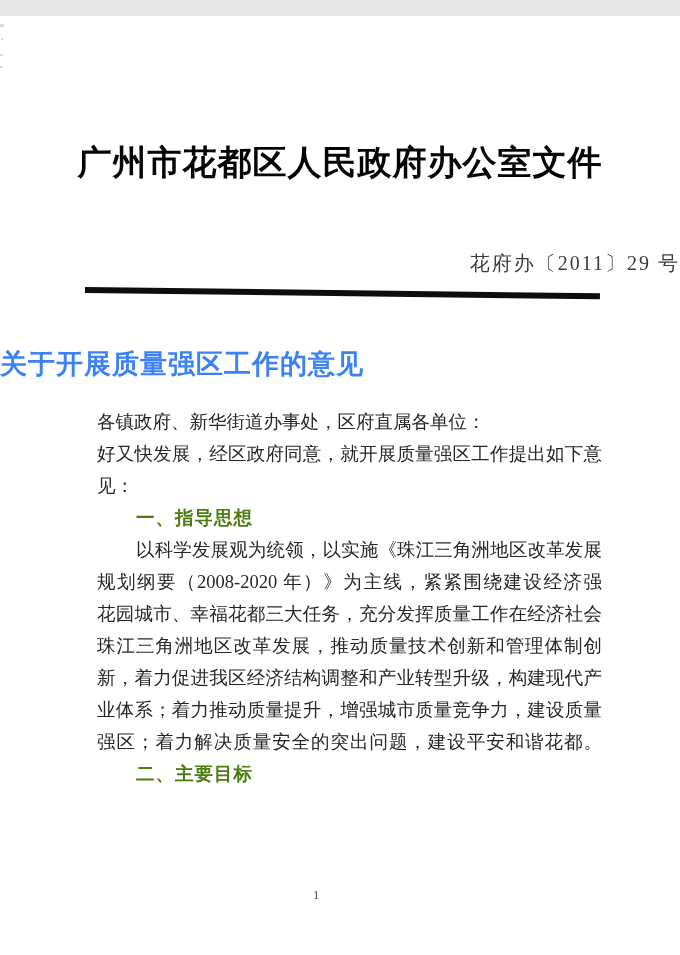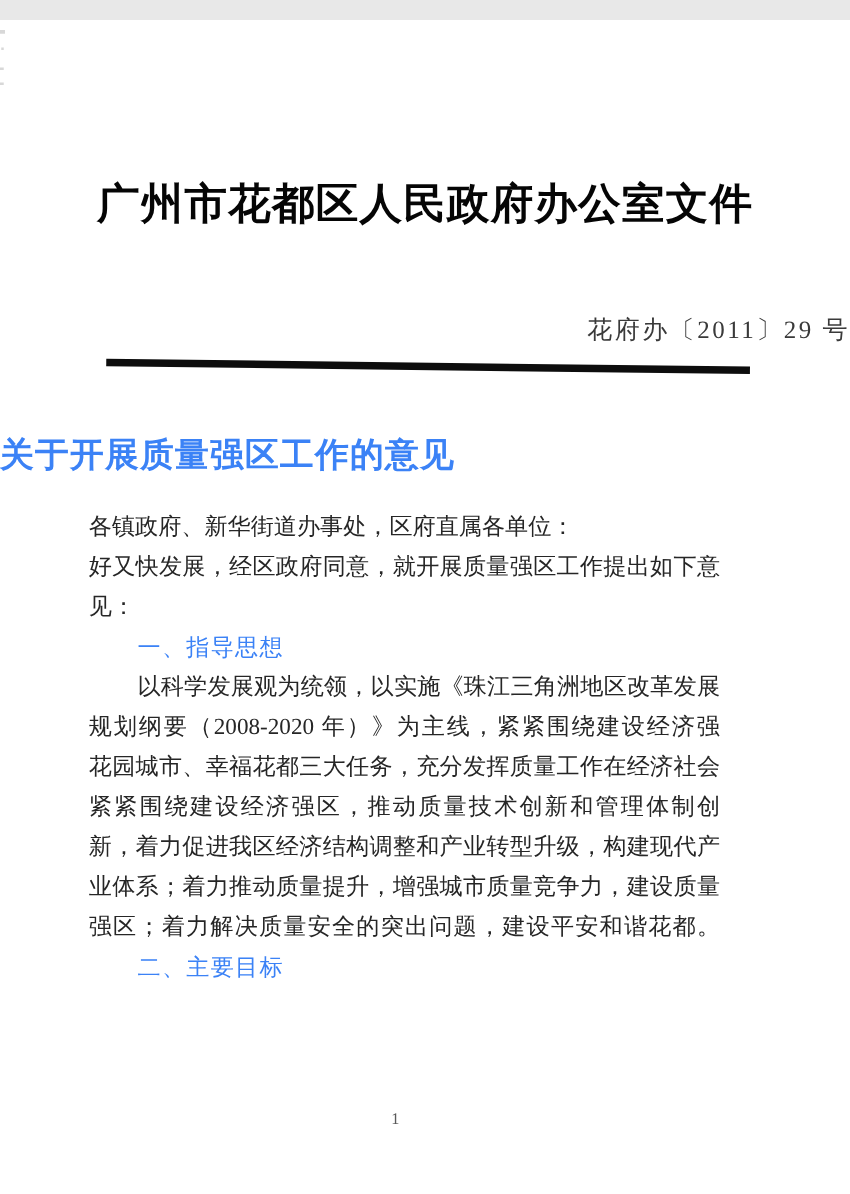--- a/index.html
+++ b/index.html
@@ -60,42 +60,42 @@
     font-size: 27px;
     font-weight: 600;
     letter-spacing: 1px;
     color: #3b82f6;
     white-space: nowrap;
   }
 
   .doc-body {
     position: absolute;
     top: 390px;
-    left: 71px;
+    left: 97px;
     width: 505px;
     font-size: 18.5px;
     color: var(--ink, #262626);
   }
 
   .line {
     height: 32px;
     line-height: 32px;
     white-space: nowrap;
   }
   .line.justify {
     white-space: normal;
     text-align: justify;
     text-align-last: justify;
     overflow: hidden;
   }
   .line.indent { padding-left: 39px; }
   .line.heading {
     font-family: "Liberation Sans", sans-serif;
-    font-weight: normal;
-    color: #3b82f6;
+    font-weight: bold;
+    color: #4d7c0f;
     letter-spacing: 1px;
   }
 
   .page-number {
     position: absolute;
     top: 871px;
     left: 313px;
     font-size: 13px;
     color: var(--page-number, #5a5a5a);
     font-family: "Liberation Serif", serif;
@@ -140,21 +140,21 @@
   <div class="doc-title">关于开展质量强区工作的意见</div>
 
   <div class="doc-body">
       <div class="line">各镇政府、新华街道办事处，区府直属各单位：</div>
       <div class="line justify">好又快发展，经区政府同意，就开展质量强区工作提出如下意</div>
       <div class="line">见：</div>
       <div class="line indent heading">一、指导思想</div>
       <div class="line indent justify">以科学发展观为统领，以实施《珠江三角洲地区改革发展</div>
       <div class="line justify">规划纲要（2008-2020 年）》为主线，紧紧围绕建设经济强区、</div>
       <div class="line justify">花园城市、幸福花都三大任务，充分发挥质量工作在经济社会</div>
-      <div class="line justify">紧紧围绕建设经济强区，推动质量技术创新和管理体制创</div>
+      <div class="line justify">珠江三角洲地区改革发展，推动质量技术创新和管理体制创</div>
       <div class="line justify">新，着力促进我区经济结构调整和产业转型升级，构建现代产</div>
       <div class="line justify">业体系；着力推动质量提升，增强城市质量竞争力，建设质量</div>
       <div class="line justify">强区；着力解决质量安全的突出问题，建设平安和谐花都。</div>
       <div class="line indent heading">二、主要目标</div>
     </div>
 
   <div class="page-number">1</div>
 
   <div class="scan-edge-bottom"></div>
 

